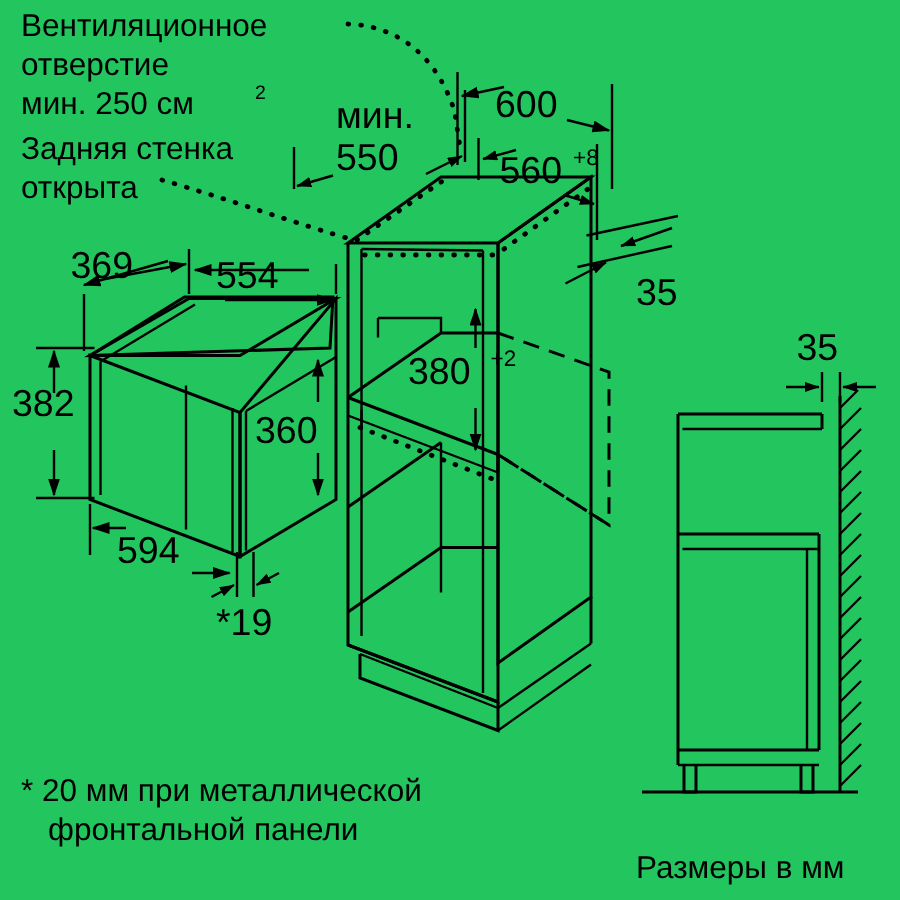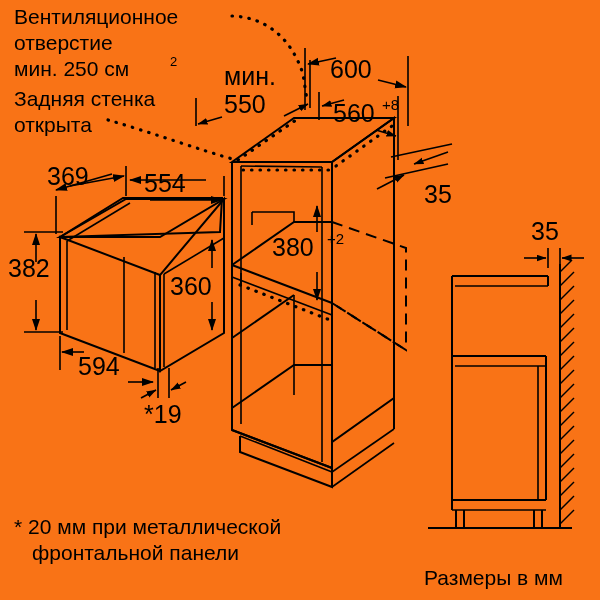--- a/index.html
+++ b/index.html
@@ -7,21 +7,21 @@
     padding: 0;
     background: #ffffff;
   }
   body {
     font-family: "Liberation Sans", sans-serif;
   }
   #page {
     position: relative;
     width: 600px;
     height: 600px;
-    background: #f97316;
+    background: #22c55e;
     overflow: hidden;
   }
   #page svg {
     position: absolute;
     left: 0;
     top: 0;
   }
   text {
     font-family: "Liberation Sans", sans-serif;
     fill: #000000;

